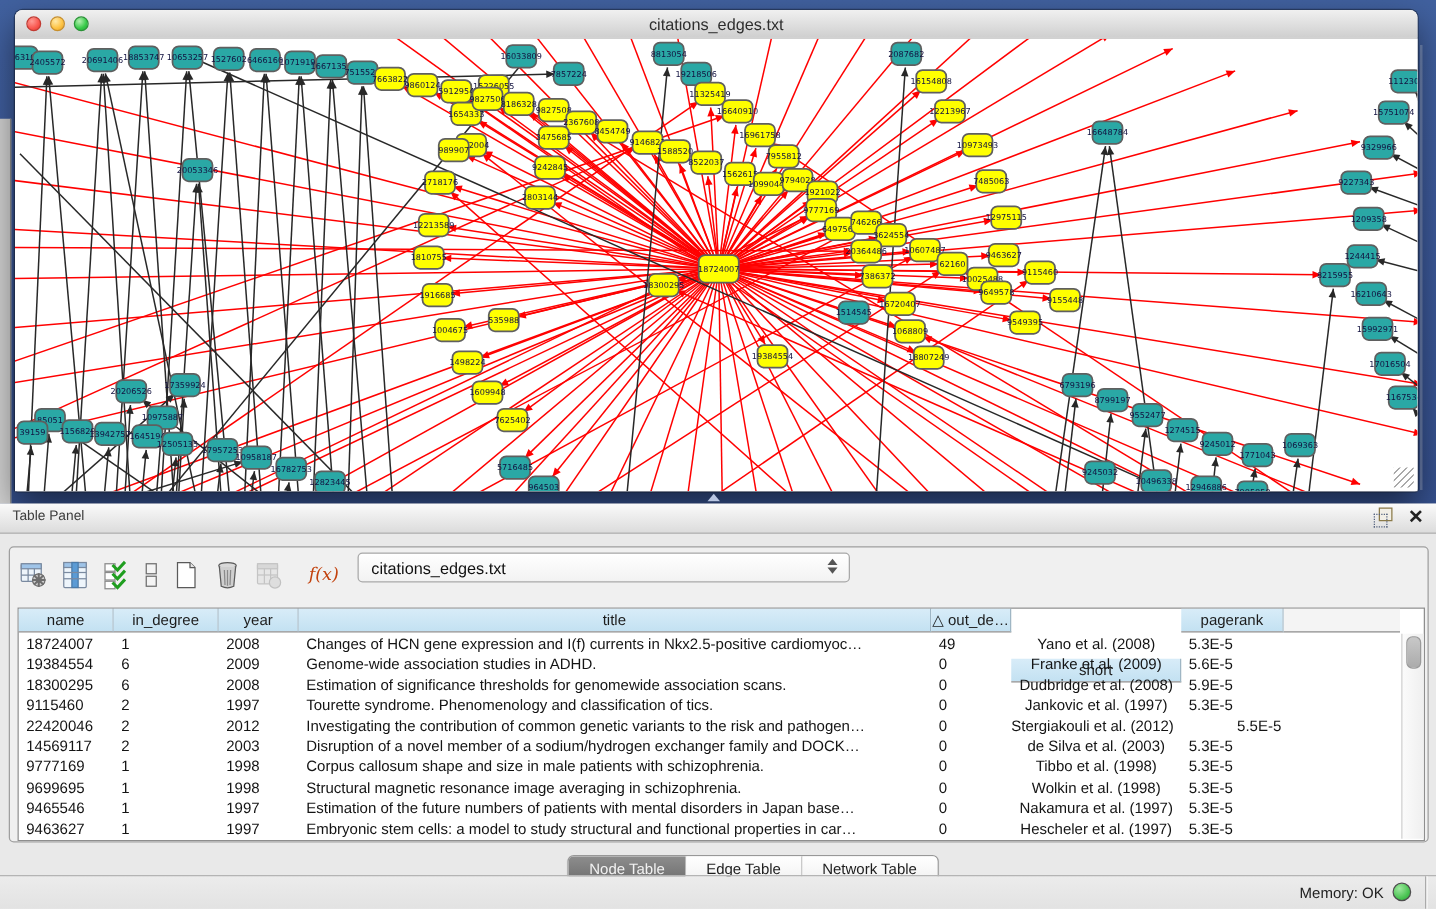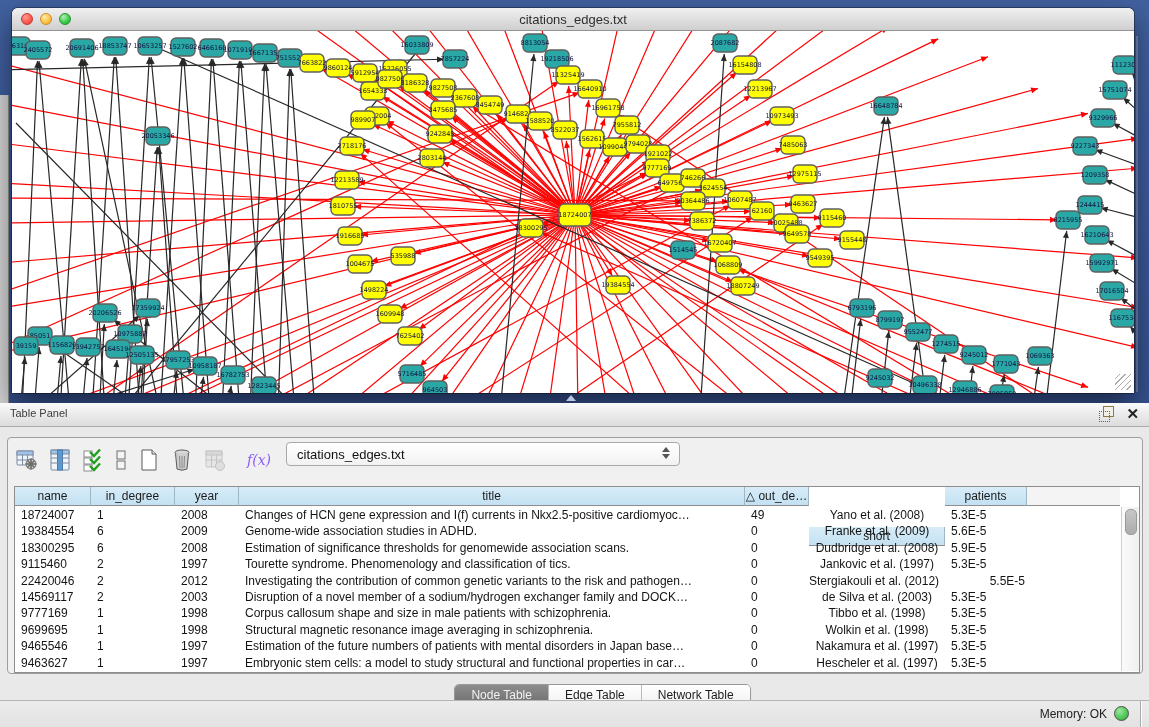--- a/index.html
+++ b/index.html
@@ -27,21 +27,21 @@
   .panel-title{position:absolute;left:10px;top:4px;font-size:11px;color:#3c3c3c;}
   .panel-hdr-icons{position:absolute;right:10px;top:3px;display:flex;gap:12px;align-items:center;}
   .float-icon{width:15px;height:15px;position:relative;}
   .float-icon .sq1{position:absolute;left:4px;top:0;width:9px;height:9px;border:1px solid #8a7a4a;background:#f2efe6;}
   .float-icon .sq2{position:absolute;left:0;top:5px;width:9px;height:9px;border:1px dotted #55637f;background:transparent;}
   .close-x{font-size:15px;font-weight:bold;color:#222;line-height:15px;cursor:default;}
   .panel-container{position:absolute;left:7px;top:34px;width:1134px;height:235px;border:1px solid #9f9f9f;border-radius:4px;background:#f0f0f0;}
   
   .toolbar{position:absolute;left:6px;top:6px;height:32px;display:flex;align-items:center;}
   .tb-icon{width:26px;height:26px;margin-right:7px;display:flex;align-items:center;justify-content:center;}
-  .fx-icon{font-family:"DejaVu Serif",serif;font-style:italic;font-size:14px;color:#8b5cf6;margin:0 8px 0 12px;}
+  .fx-icon{font-family:"DejaVu Serif",serif;font-style:italic;font-size:14px;color:#c2410c;margin:0 8px 0 12px;}
   .combo{position:absolute;left:278px;top:4px;width:392px;height:22px;background:linear-gradient(180deg,#ffffff,#f2f2f2);border:1px solid #a9a9a9;border-radius:4px;box-shadow:inset 0 1px 0 #fff;}
   .combo-text{position:absolute;left:10px;top:4px;font-size:13px;color:#111;}
   .combo-arrows{position:absolute;right:9px;top:4px;display:flex;flex-direction:column;gap:2px;}
   .arr-up{width:0;height:0;border-left:4px solid transparent;border-right:4px solid transparent;border-bottom:5px solid #555;}
   .arr-dn{width:0;height:0;border-left:4px solid transparent;border-right:4px solid transparent;border-top:5px solid #555;}
   
   .tablearea{position:absolute;left:6px;top:48px;width:1124px;height:185px;background:#fff;border:1px solid #8e8e8e;}
   .thead{position:absolute;left:0;top:0;height:20px;width:100%;}
   .th{position:absolute;top:0;height:19px;background:linear-gradient(180deg,#d8ecf8,#c3e1f2);border-right:1px solid #9fb6c4;border-bottom:1px solid #8e8e8e;font-size:12px;color:#1c1c1c;text-align:center;line-height:19px;box-sizing:border-box;}
   .th-fill{position:absolute;top:0;height:19px;background:#f4f4f4;border-bottom:1px solid #8e8e8e;box-sizing:border-box;}
@@ -806,21 +806,21 @@
     </div>
 
     <div class="tablearea">
       <div class="thead" id="thead">
           <div class="th" style="left: 0px; width: 76px; text-align: center;">name</div>
           <div class="th" style="left: 76px; width: 84px;">in_degree</div>
           <div class="th" style="left: 160px; width: 64px;">year</div>
           <div class="th" style="left: 224px; width: 506px;">title</div>
           <div class="th" style="left: 730px; width: 64px;">△ out_de…</div>
           <div class="th" style="left: 794px; width: 136px; margin-top: 40px;">short</div>
-          <div class="th" style="left: 930px; width: 82px;">patients</div>
+          <div class="th" style="left: 930px; width: 82px;">pagerank</div>
           <div class="th-fill" style="left: 1012px; width: 93px;"></div>
         </div>
       <div class="rows" id="trows">
           <div class="trow">
             <div class="td" style="left: 6px; width: 68px;">18724007</div>
             <div class="td" style="left: 82px; width: 76px;">1</div>
             <div class="td" style="left: 166px; width: 56px;">2008</div>
             <div class="td" style="left: 230px; width: 498px;">Changes of HCN gene expression and I(f) currents in Nkx2.5-positive cardiomyoc…</div>
             <div class="td" style="left: 736px; width: 56px;">49</div>
             <div class="td" style="left: 794px; width: 136px; text-align: center;">Yano et al. (2008)</div>

